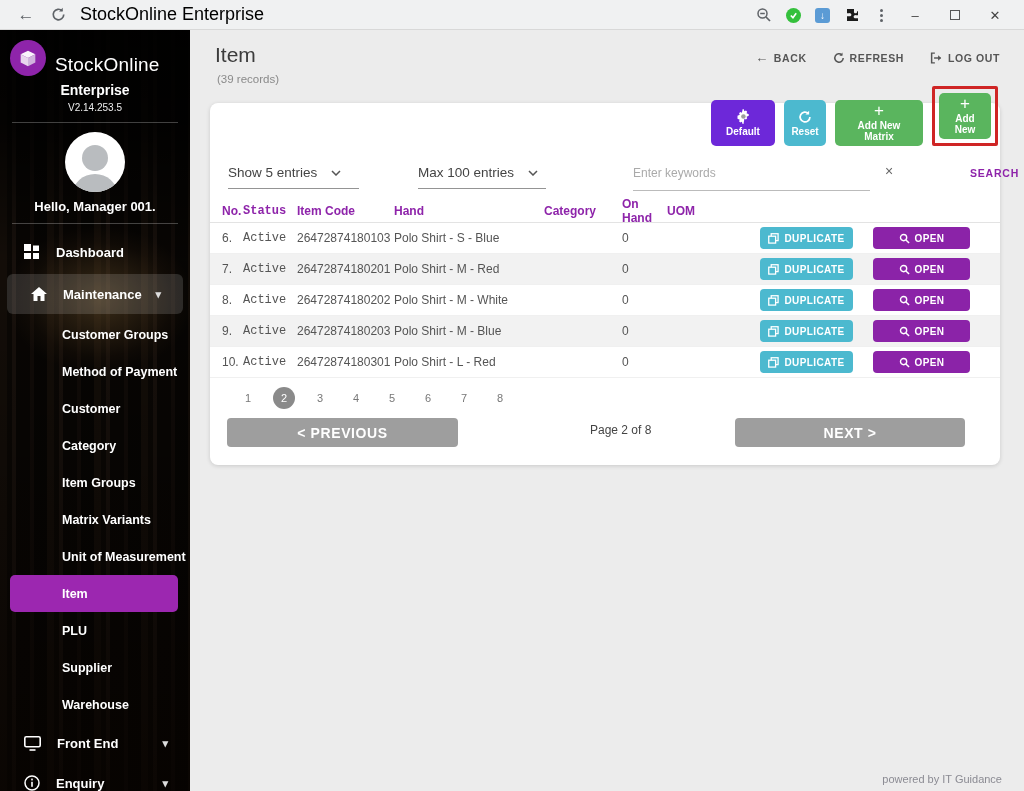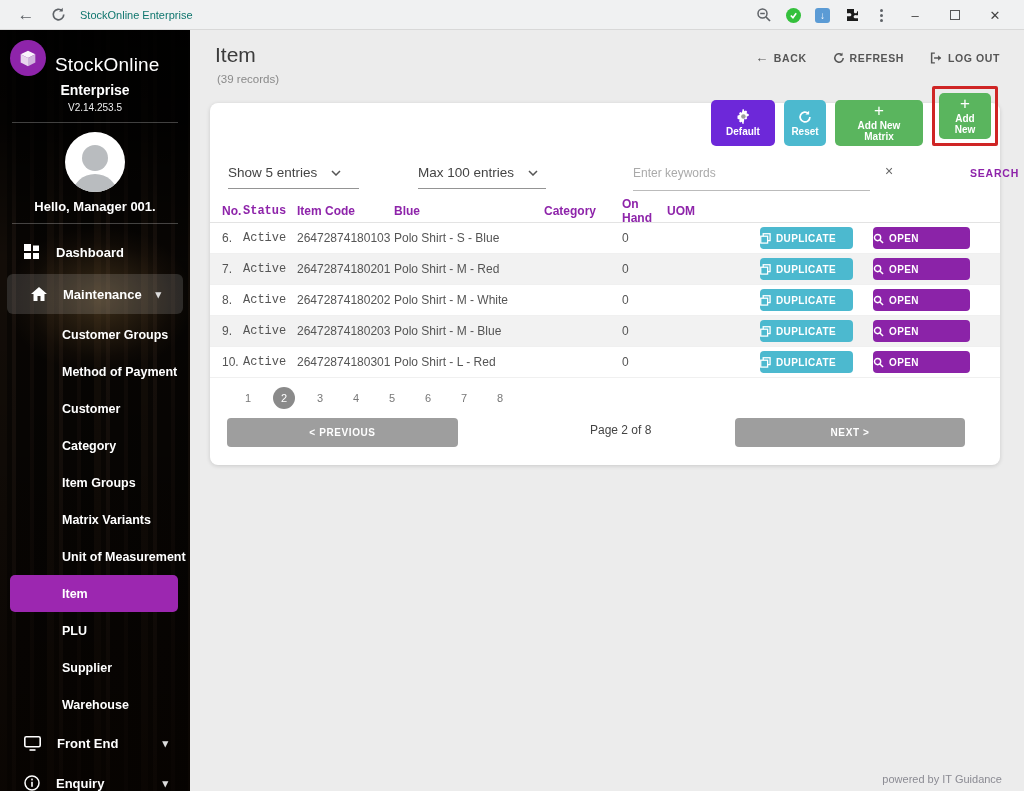--- a/index.html
+++ b/index.html
@@ -5,21 +5,21 @@
   * { margin:0; padding:0; box-sizing:border-box; }
   html,body { width:1024px; height:791px; overflow:hidden;
     font-family:"Liberation Sans", sans-serif; background:#ececec; }
 
   
   .browser-bar{ position:absolute; left:0; top:0; width:1024px; height:30px;
     background:#f0f1f2; border-bottom:1px solid #d8d8d8; display:flex; align-items:center; }
   .b-ico{ display:inline-flex; align-items:center; justify-content:center; color:#5f6368; }
   .b-back{ margin-left:14px; font-size:17px; width:24px; }
   .b-refresh{ width:24px; margin-left:8px; }
-  .b-title{ font-size:11px; color:#0f766e; margin-left:10px; }
+  .b-title{ font-size:18px; color:#000000; margin-left:10px; }
   .b-right{ position:absolute; right:0; top:0; height:30px; display:flex; align-items:center; gap:14px; padding-right:16px; }
   .ext-green{ width:15px; height:15px; border-radius:50%; background:#34c03c; display:inline-flex; align-items:center; justify-content:center; }
   .ext-blue{ width:15px; height:15px; border-radius:3px; background:#5b9bd5; color:#fff; font-size:10px; line-height:15px; text-align:center; font-weight:bold; }
   .menu-dots{ width:14px; display:flex; flex-direction:column; align-items:center; gap:2px; }
   .menu-dots i{ width:3px; height:3px; background:#5f6368; border-radius:50%; }
   .win-btn{ color:#444; font-size:13px; width:26px; text-align:center; }
   .win-max{ font-size:11px; border:1px solid #555; width:10px; height:10px; display:inline-block; margin:0 8px; }
 
   
   .sidebar{ position:absolute; left:0; top:30px; width:190px; height:761px; color:#fff;
@@ -79,29 +79,29 @@
   .t-row:nth-child(even){ background:#f2f2f2; }
   .c-no{ width:33px; padding-left:12px; flex:none; }
   .c-status{ width:54px; flex:none;font-family:Liberation Mono, monospace; }
   .c-code{ width:97px; flex:none; }
   .c-name{ width:150px; flex:none; }
   .c-cat{ width:66px; flex:none; }
   .c-hand{ width:57px; flex:none; padding-left:12px; }
   .c-uom{ width:50px; flex:none; }
   .c-act{ flex:1; display:flex; justify-content:flex-end; gap:20px; padding-right:30px; }
   .row-btn{ height:22px; border:none; border-radius:4px; color:#fff; font-size:10px; font-weight:bold; letter-spacing:.4px;
-    display:inline-flex; align-items:center; gap:5px; cursor:pointer; }
+    display:inline-flex; align-items:center; justify-content:center; gap:5px; cursor:pointer; }
   .row-btn.dup{ background:#4cb9cf; width:93px; }
   .row-btn.open{ background:#8b23a8; width:97px; }
 
   .pager{ position:absolute; left:27px; top:284px; display:flex; align-items:center; gap:14px; font-size:11px; color:#777; }
   .pg{ width:22px; height:22px; display:inline-flex; align-items:center; justify-content:center; border-radius:50%; }
   .pg.active{ background:#8a8a8a; color:#fff; }
   .nav-btn{ position:absolute; top:315px; height:29px; background:#9e9e9e; color:#fff; border:none; border-radius:4px;
-    font-size:10px; font-weight:bold; letter-spacing:.6px; cursor:pointer; }
+    font-size:14px; font-weight:bold; letter-spacing:.6px; cursor:pointer; }
   .btn-prev{ left:17px; width:231px; }
   .btn-next{ left:525px; width:230px; }
   .page-label{ position:absolute; left:380px; top:320px; font-size:12px; color:#444; }
 
   .footer-note{ position:absolute; right:22px; bottom:6px; font-size:11px; color:#8b8b93; }
   svg{ display:block; }
 </style>
 </head>
 <body>
 
@@ -271,21 +271,21 @@
       <input class="search-input" placeholder="Enter keywords" style="">
     </div>
     <span class="clear-x">×</span>
     <span class="search-link">SEARCH</span>
 
     <div class="tbl">
       <div class="t-head">
         <span class="c-no">No.</span>
         <span class="c-status">Status</span>
         <span class="c-code">Item Code</span>
-        <span class="c-name">Blue</span>
+        <span class="c-name">Hand</span>
         <span class="c-cat">Category</span>
         <span class="c-hand">On Hand</span>
         <span class="c-uom">UOM</span>
         <span class="c-act"></span>
       </div>
       <div id="tbody">
           <div class="t-row">
             <span class="c-no">6.</span>
             <span class="c-status">Active</span>
             <span class="c-code">26472874180103</span>

